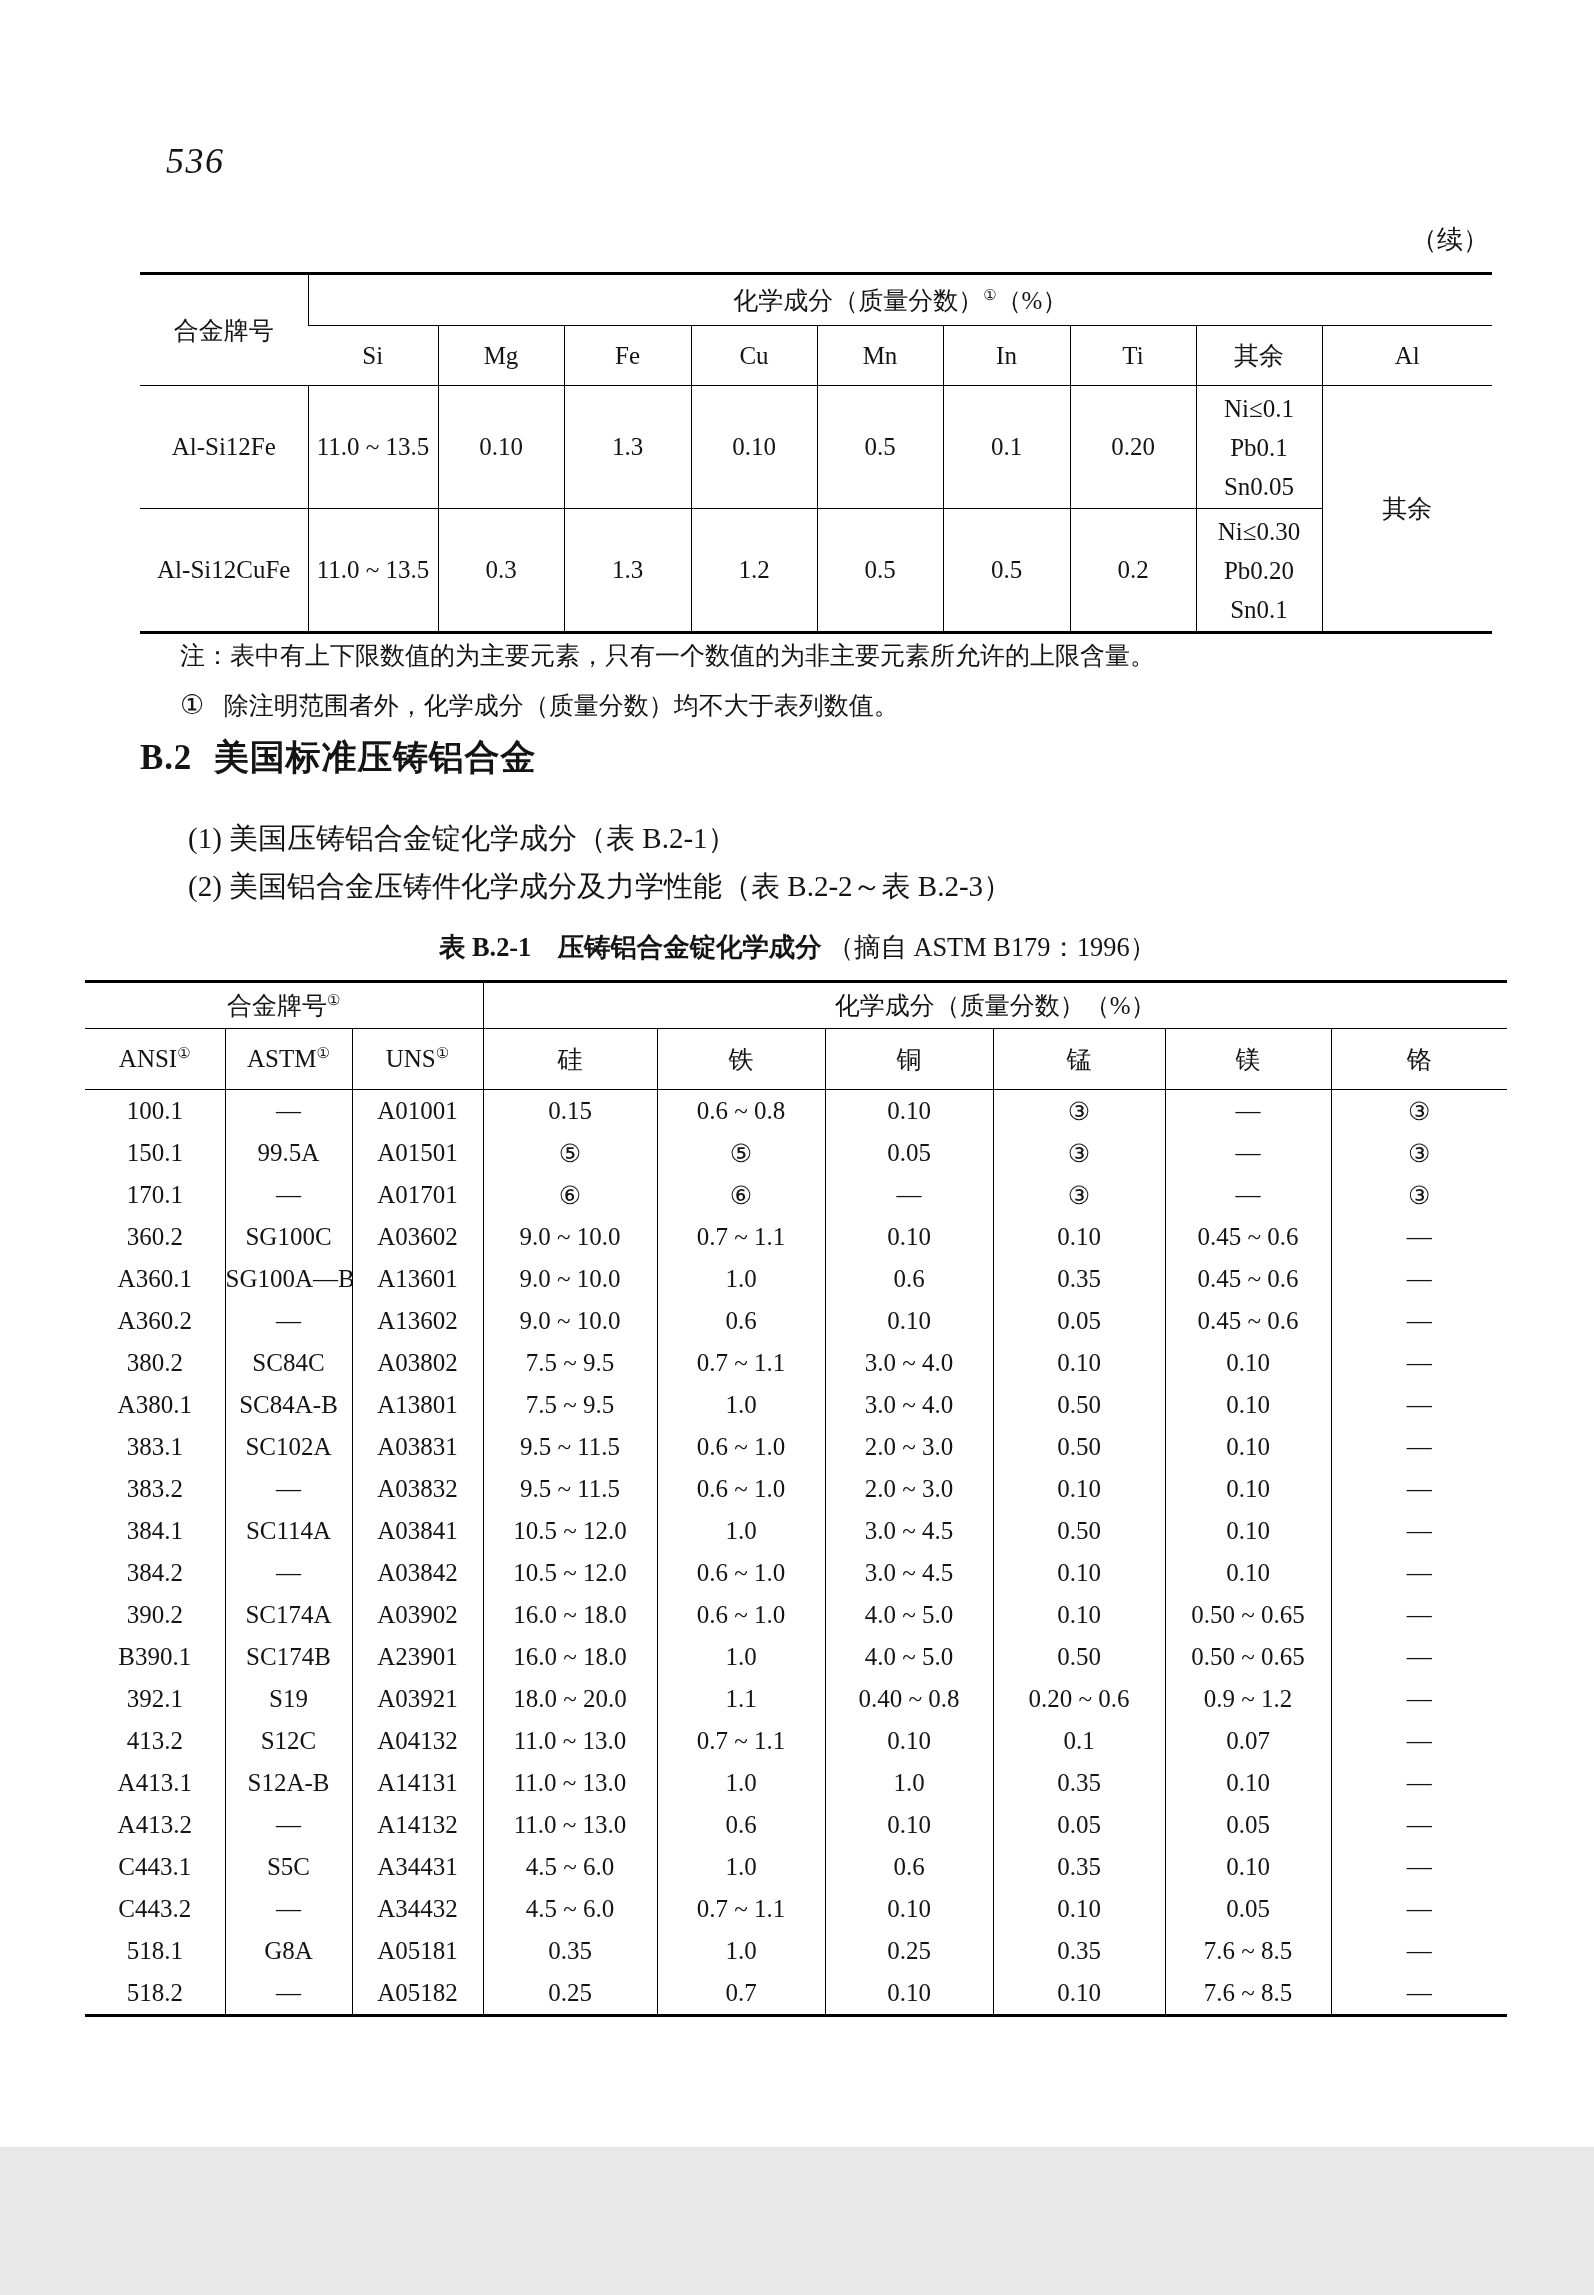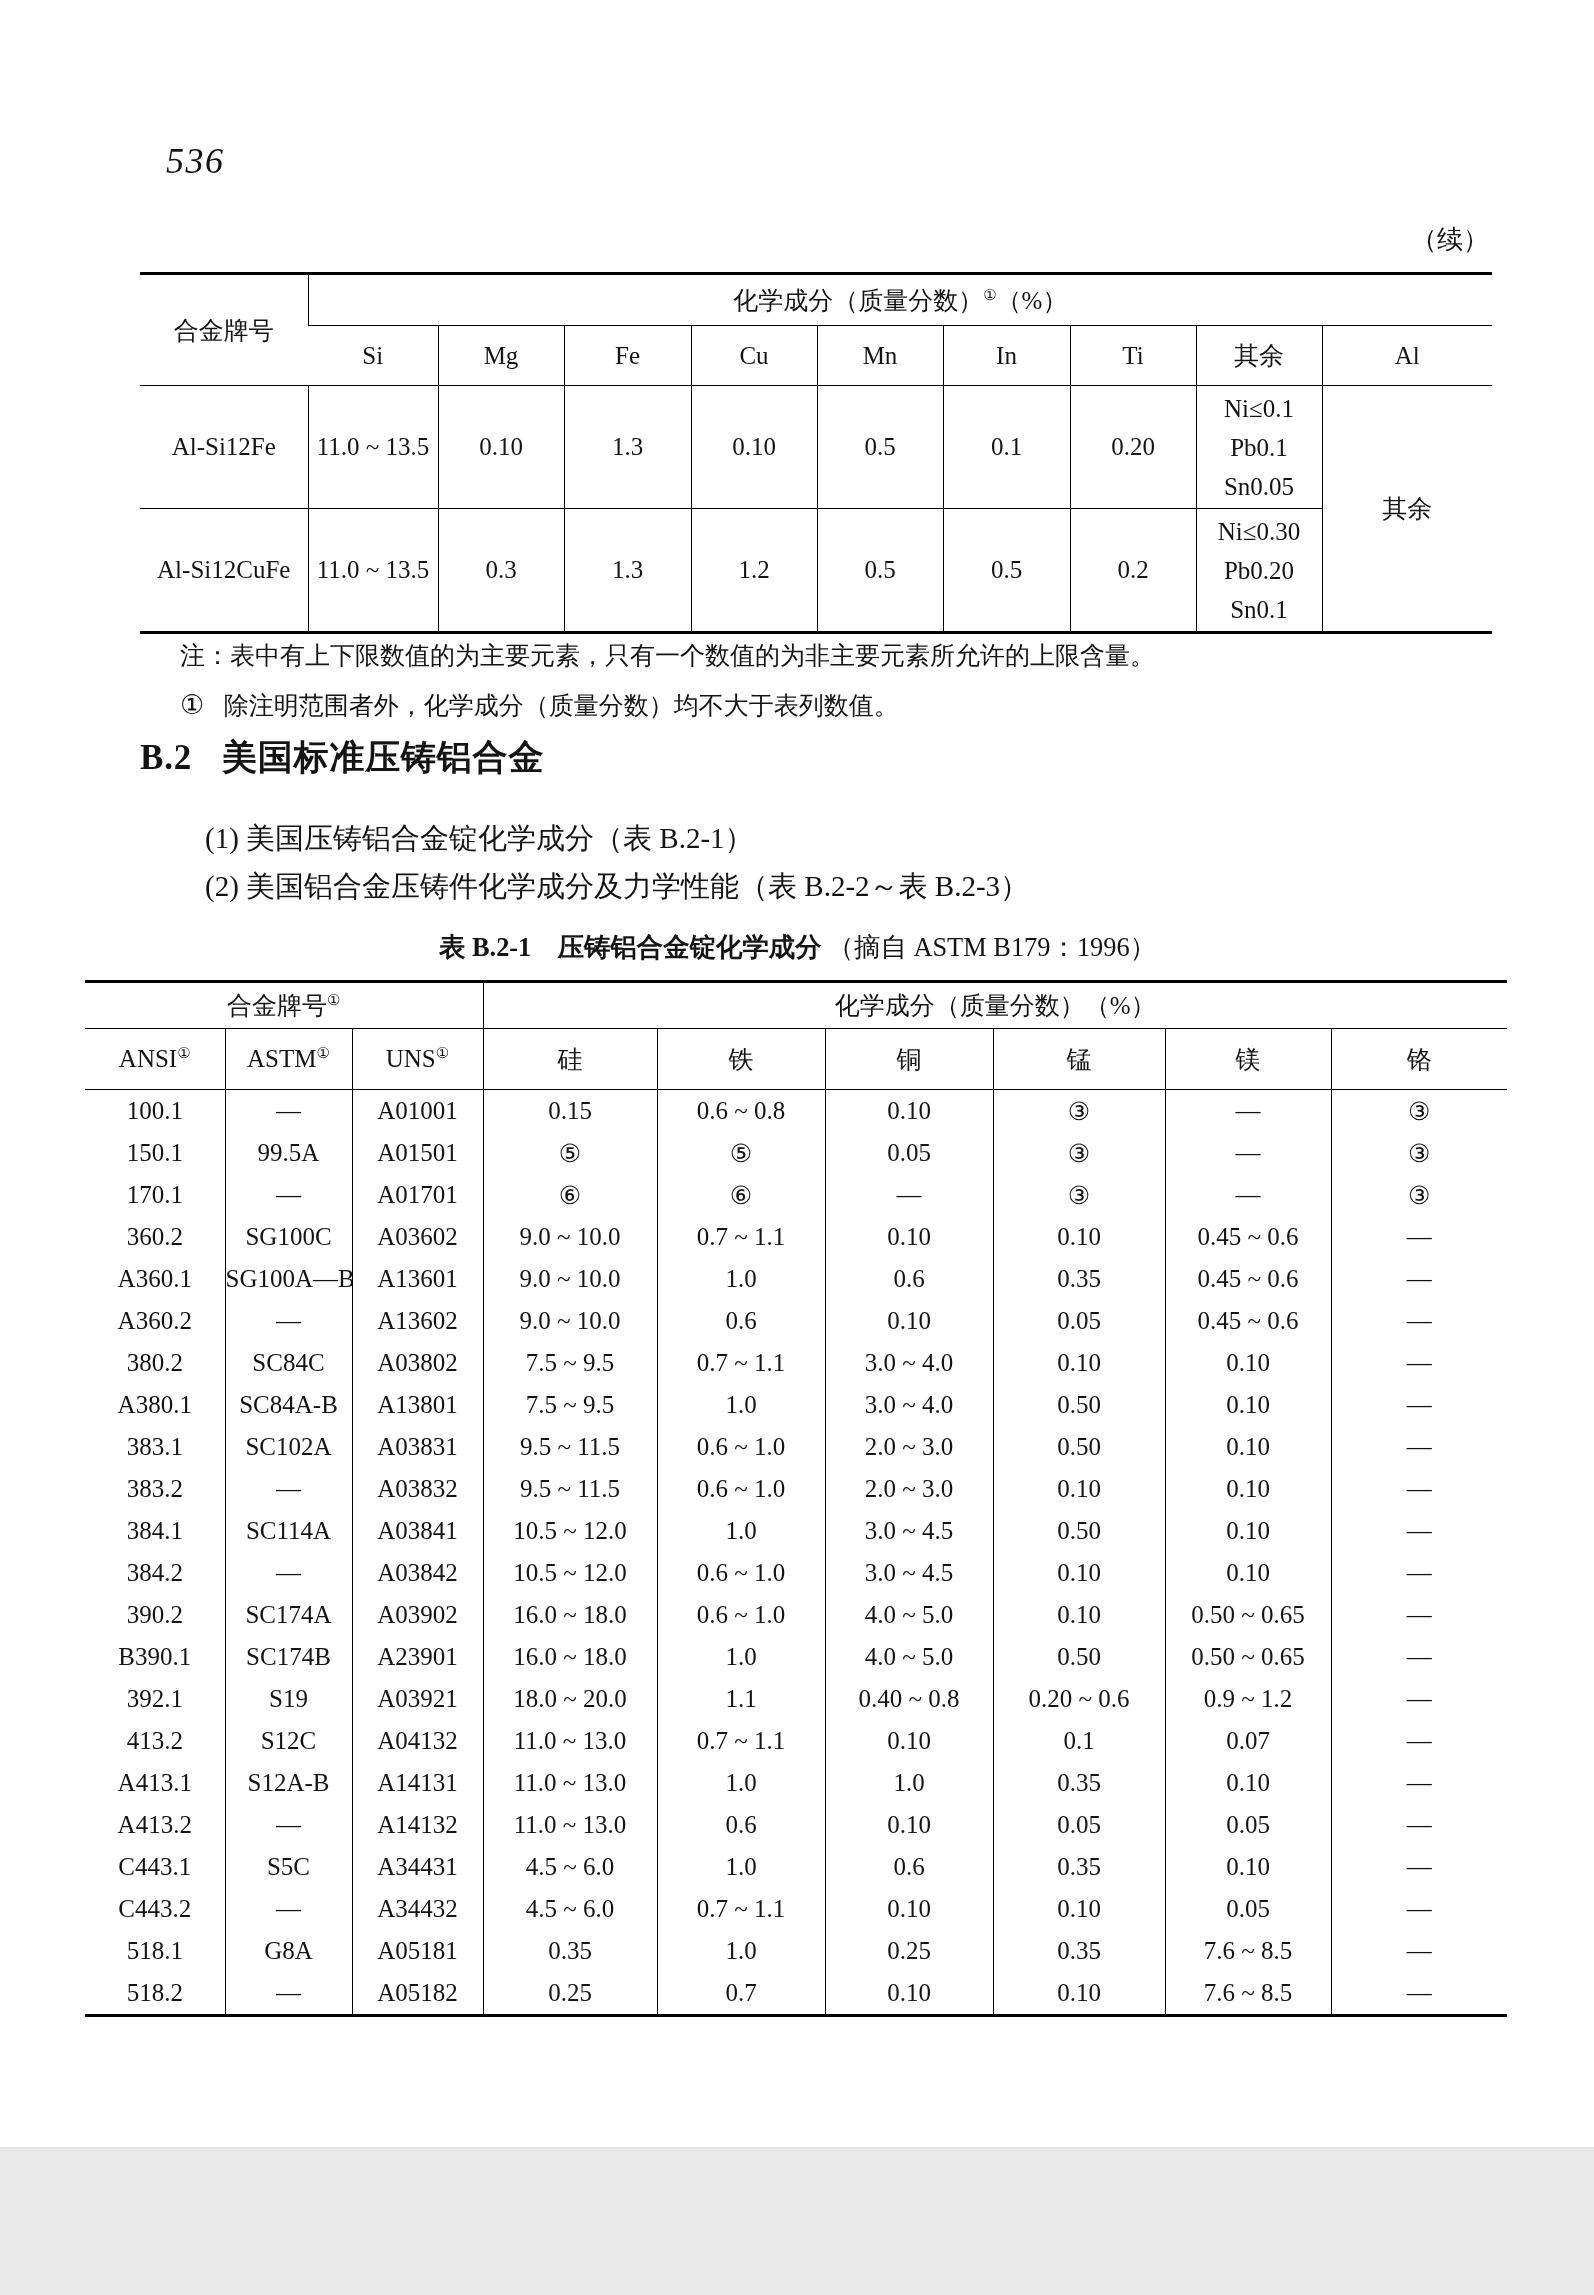--- a/index.html
+++ b/index.html
@@ -44,22 +44,22 @@
   .t1 .qiyu div { line-height:39px;text-align:center; }
   
   .note1 { position:absolute; left:180px; top:639px; font-size:25px; }
   .note2 { position:absolute; left:180px; top:689px; font-size:25px; }
   .note2 .mk { margin-right:19.6px; font-size:27px; }
   
   .heading {
     position:absolute; left:140px; top:734px;
     font-size:35px; font-weight:bold; letter-spacing:0.8px;
   }
-  .heading .num { margin-right:30px; }
-  .item { position:absolute; left:205px; font-size:29px; }
+  .heading .num { margin-right:22px; }
+  .item { position:absolute; left:188px; font-size:29px; }
   .item1 { top:819px; }
   .item2 { top:867px;text-align:right; }
   .caption {
     position:absolute; left:0; top:930px; width:1595px;
     text-align:center; font-size:26.4px;
   }
   .caption .cb { font-weight:bold; margin-right:6px; }
   
   .t2 {
     position:absolute; left:85px; top:980px; width:1421px;

